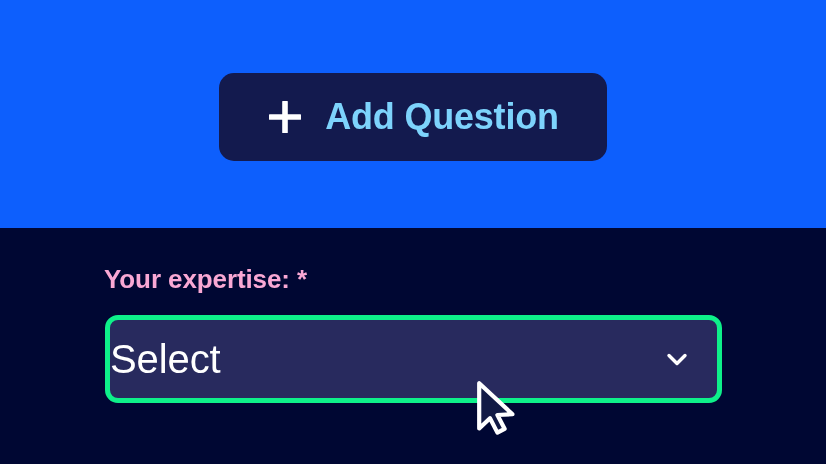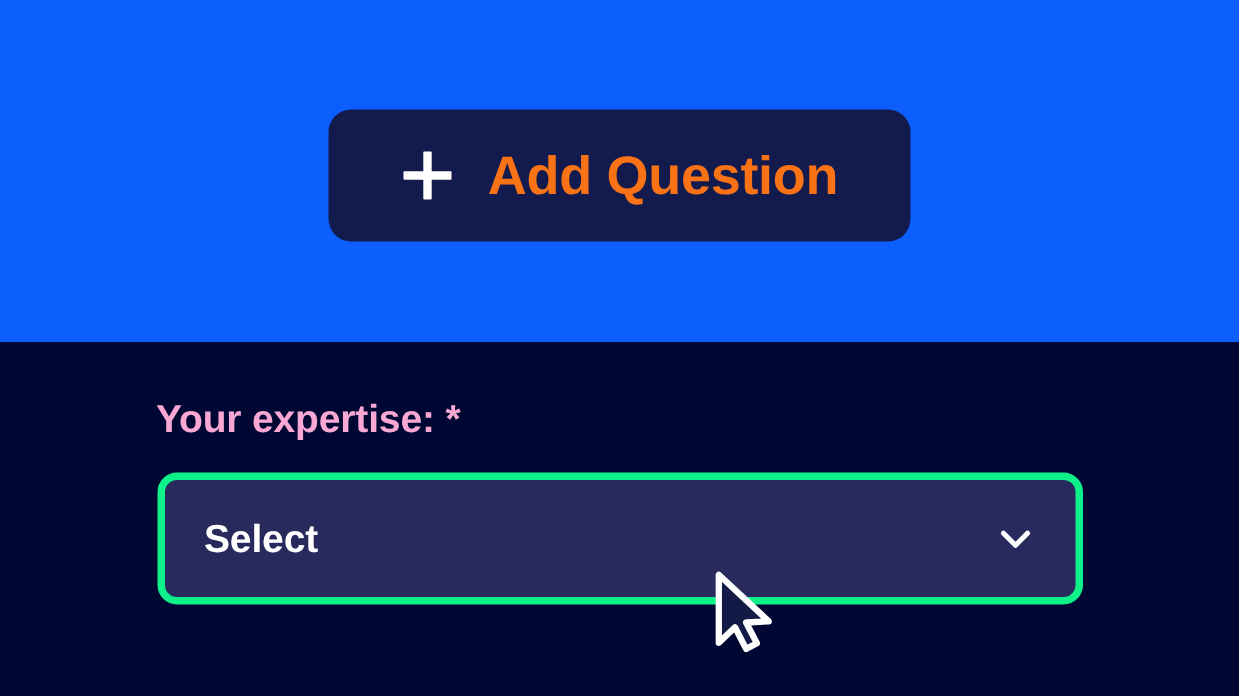--- a/index.html
+++ b/index.html
@@ -48,21 +48,21 @@
     padding: 0;
     box-sizing: border-box;
   }
   .plus-icon {
     display: block;
     width: 36px;
     height: 36px;
     flex: 0 0 auto;
   }
   .btn-label {
-    color: #f97316;
+    color: #7dd3fc;
     font-size: 36px;
     font-weight: bold;
     letter-spacing: -0.2px;
     line-height: 1;
     white-space: nowrap;
     font-family: "Liberation Sans", sans-serif;
   }
 
   
   .form-section {
@@ -96,25 +96,24 @@
     box-sizing: border-box;
     background: #282a5e;
     border: 5px solid #0ef08a;
     border-radius: 13px;
     display: flex;
     align-items: center;
     cursor: pointer;
   }
   .select-value {
     color: #ffffff;
-    font-size: 26px;
-    font-weight: bold;
+    font-size: 40px;
+    font-weight: normal;
     letter-spacing: -0.1px;
     line-height: 1;
-    margin-left: 26px;
     white-space: nowrap;
     flex: 1 1 auto;
   }
   .chevron-icon {
     display: block;
     width: 26px;
     height: 26px;
     margin-right: 27px;
     flex: 0 0 auto;
   }

